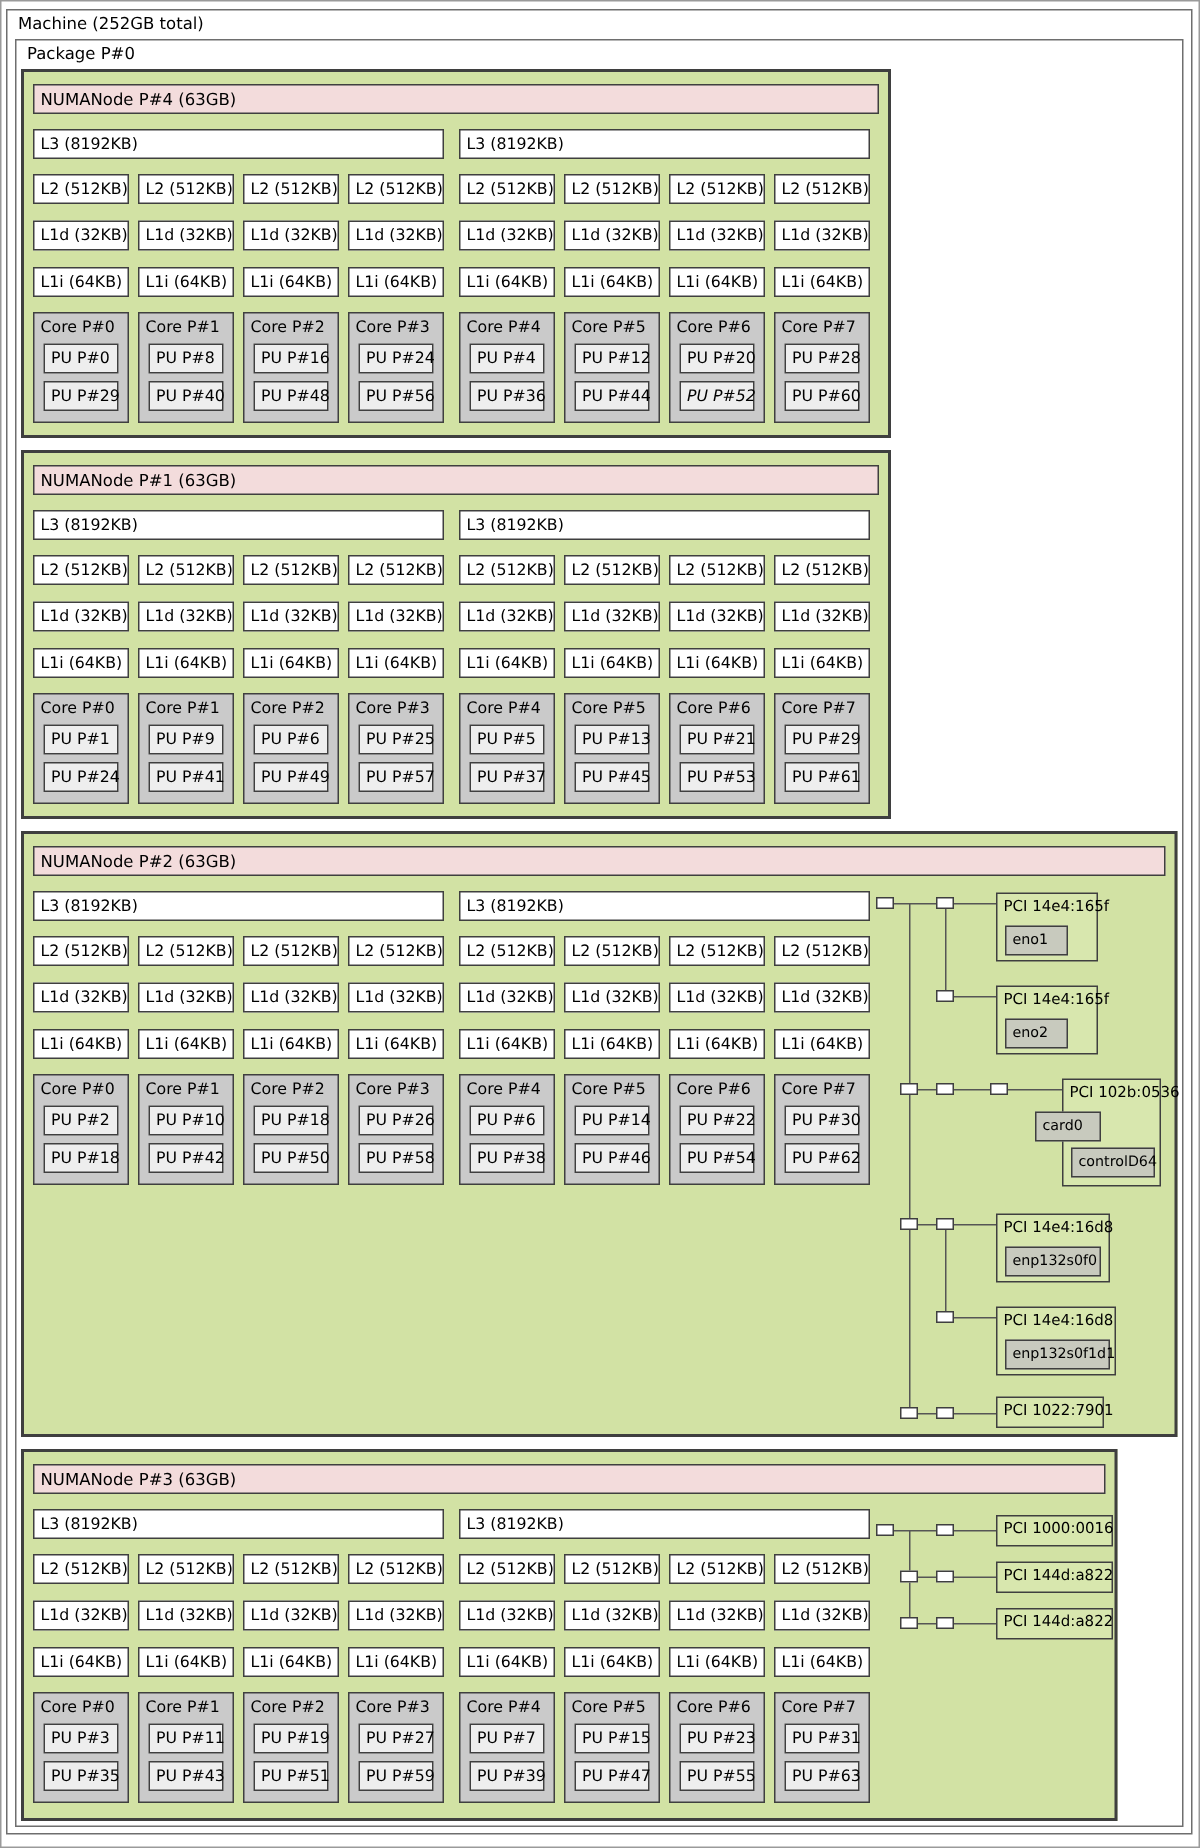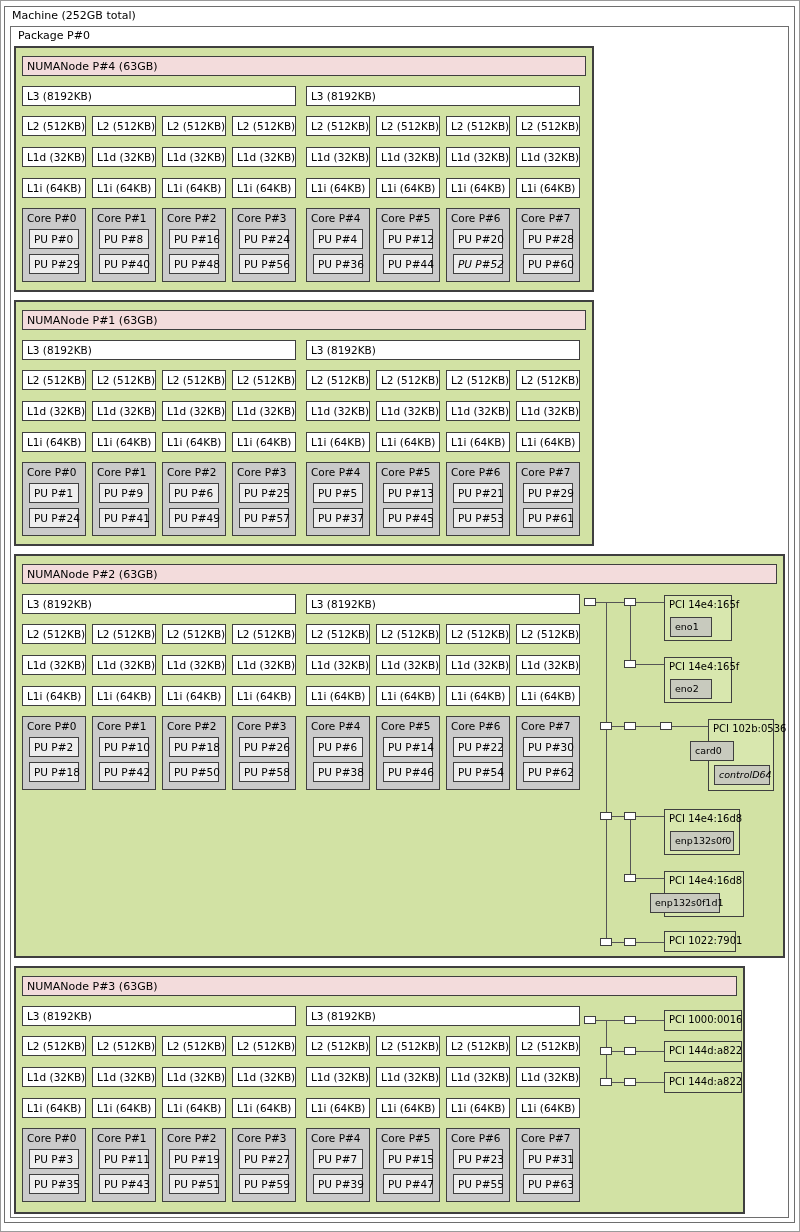--- a/index.html
+++ b/index.html
@@ -687,33 +687,33 @@
     </div>
     <div class="abs dev" style="left: 670px; top: 679px; width: 42px; height: 20px;">
       <span class="lbl">eno2</span>
     </div>
     <div class="abs pci" style="left: 708px; top: 719px; width: 66px; height: 72px;">
       <span class="lbl">PCI 102b:0536</span>
     </div>
     <div class="abs dev" style="left: 690px; top: 741px; width: 44px; height: 20px;">
       <span class="lbl">card0</span>
     </div>
-    <div class="abs dev" style="left: 714px; top: 765px; width: 56px; height: 20px; font-style: italic;">
+    <div class="abs dev" style="left: 714px; top: 765px; width: 56px; height: 20px;">
       <span class="lbl">controlD64</span>
     </div>
     <div class="abs pci" style="left: 664px; top: 809px; width: 76px; height: 46px;">
       <span class="lbl">PCI 14e4:16d8</span>
     </div>
     <div class="abs dev" style="left: 670px; top: 831px; width: 64px; height: 20px;">
       <span class="lbl">enp132s0f0</span>
     </div>
     <div class="abs pci" style="left: 664px; top: 871px; width: 80px; height: 46px;">
       <span class="lbl">PCI 14e4:16d8</span>
     </div>
-    <div class="abs dev" style="left: 650px; top: 893px; width: 70px; height: 20px; text-align: right;">
+    <div class="abs dev" style="left: 670px; top: 893px; width: 70px; height: 20px; text-align: right;">
       <span class="lbl">enp132s0f1d1</span>
     </div>
     <div class="abs pci" style="left: 664px; top: 931px; width: 72px; height: 21px;">
       <span class="lbl">PCI 1022:7901</span>
     </div>
     <div class="abs ln" style="left: 596px; top: 1020px; width: 10px; height: 1px;"></div>
     <div class="abs ln" style="left: 606px; top: 1020px; width: 1px; height: 63px;"></div>
     <div class="abs ln" style="left: 606px; top: 1020px; width: 18px; height: 1px;"></div>
     <div class="abs ln" style="left: 636px; top: 1020px; width: 28px; height: 1px;"></div>
     <div class="abs ln" style="left: 612px; top: 1051px; width: 12px; height: 1px;"></div>

